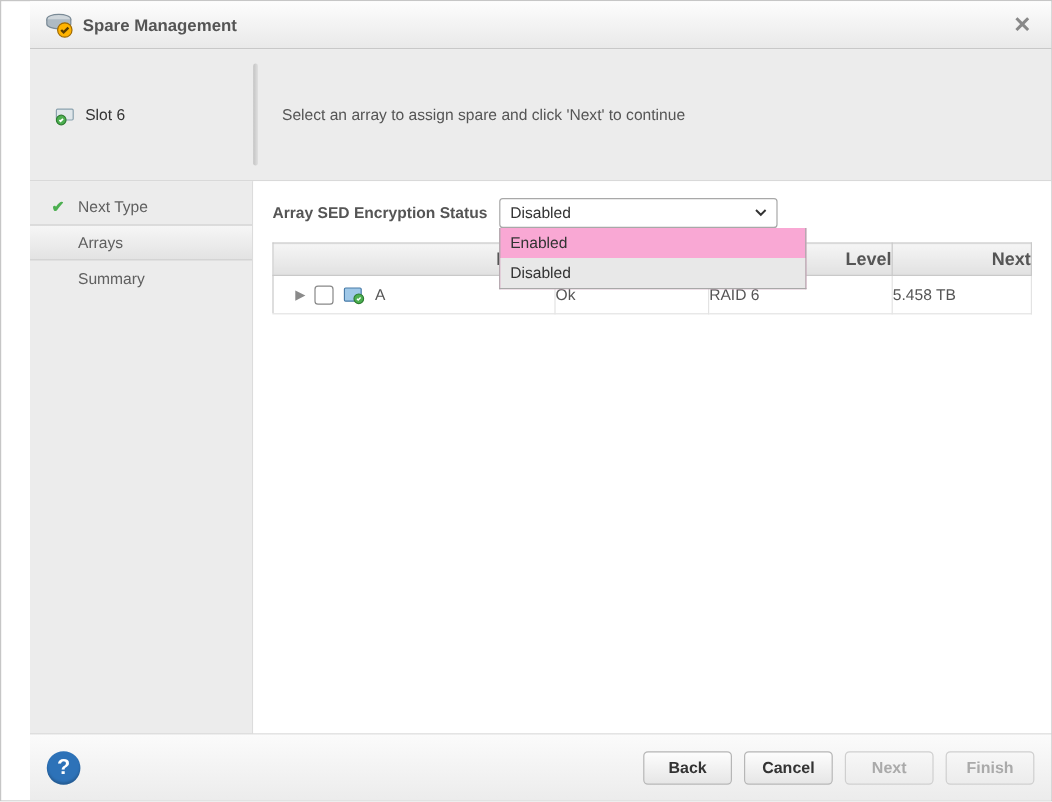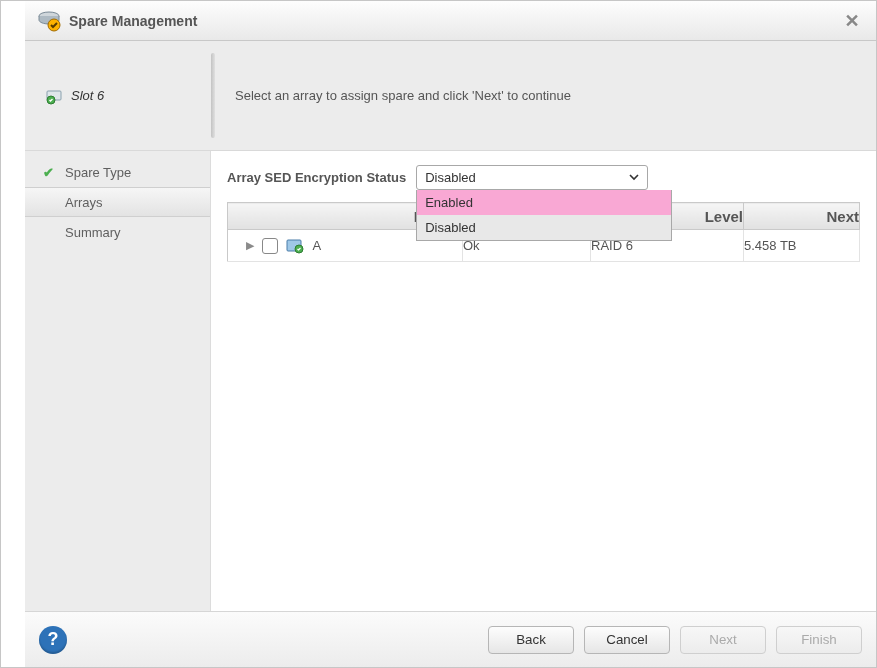--- a/index.html
+++ b/index.html
@@ -12,21 +12,21 @@
       background: linear-gradient(to bottom, #fdfdfd, #e9e9e9);
       border-bottom: 1px solid #c8c8c8;
     }
     .titlebar .title-icon { width: 24px; height: 24px; margin-right: 8px; }
     .titlebar .title { font-weight: bold; color: #555; font-size: 14px; flex: 1; }
     .titlebar .close { color: #888; font-size: 18px; font-weight: bold; cursor: pointer; width: 24px; text-align: center; }
     .upper {
       display: flex; height: 110px; background: #ececec; border-bottom: 1px solid #d9d9d9;
     }
     .upper-left {
-      width: 186px; display: flex; align-items: center; padding-left: 20px; gap: 6px; font-style: italic;
+      width: 186px; display: flex; align-items: center; padding-left: 20px; gap: 6px;
     }
     .slot-icon { width: 20px; height: 20px; }
     .upper-divider { width: 4px; background: linear-gradient(to right, #c3c3c3, #e0e0e0); margin: 12px 0; border-radius: 2px; }
     .upper-right {
       flex: 1; display: flex; align-items: center; padding-left: 20px; color: #555;
     }
     .body { flex: 1; display: flex; min-height: 0; }
     .sidebar {
       width: 186px; background: #ececec; border-right: 1px solid #dcdcdc; padding-top: 6px;
     }
@@ -66,22 +66,22 @@
     .device-cell { display:flex; align-items:center; gap:8px; padding-left: 18px; text-align:left; }
     .tri { color:#8a8a8a; font-size:11px; }
     .cb { width:16px; height:16px; border:1px solid #888; border-radius:3px; background:#fff; display:inline-block; }
     .drive-icon { width:18px; height:18px; }
     .footer {
       height: 56px; border-top: 1px solid #d6d6d6; display:flex; align-items:center; padding: 0 14px; background: linear-gradient(to bottom, #fbfbfb, #ececec);
     }
     .help { width:28px; height:28px; border-radius:50%; background:#2d72b8; color:#fff; display:flex; align-items:center; justify-content:center; font-weight:bold; font-size:18px; cursor:pointer; box-shadow: inset 0 -2px 2px rgba(0,0,0,.2); }
     .footer-spacer { flex:1; }
     .btn {
-      width: 86px; height: 28px; margin-left: 10px; border: 1px solid #b6b6b6; border-radius:4px;
-      background: linear-gradient(to bottom, #fdfdfd, #e6e6e6); color:#333; font-weight: normal; cursor:pointer;
+      width: 74px; height: 28px; margin-left: 10px; border: 1px solid #b6b6b6; border-radius:4px;
+      background: linear-gradient(to bottom, #fdfdfd, #e6e6e6); color:#333; font-weight: bold; cursor:pointer;
     }
     .btn:disabled, .btn.disabled { color:#aaa; cursor:default; background: linear-gradient(to bottom, #f7f7f7, #ececec); border-color:#cfcfcf; }
     
     svg { display:block; }
   </style>
 </head>
 <body>
 
 <div class="window">
   <div class="titlebar">
@@ -109,21 +109,21 @@
       <span>Slot 6</span>
     </div>
     <div class="upper-divider"></div>
     <div class="upper-right">Select an array to assign spare and click 'Next' to continue</div>
   </div>
 
   <div class="body">
     <div class="sidebar">
       <div class="step done">
         <span class="check">✔</span>
-        <span>Spare Type</span>
+        <span>Next Type</span>
       </div>
       <div class="step active">
         <span class="spacer"></span>
         <span>Arrays</span>
       </div>
       <div class="step">
         <span class="spacer"></span>
         <span>Summary</span>
       </div>
     </div>

